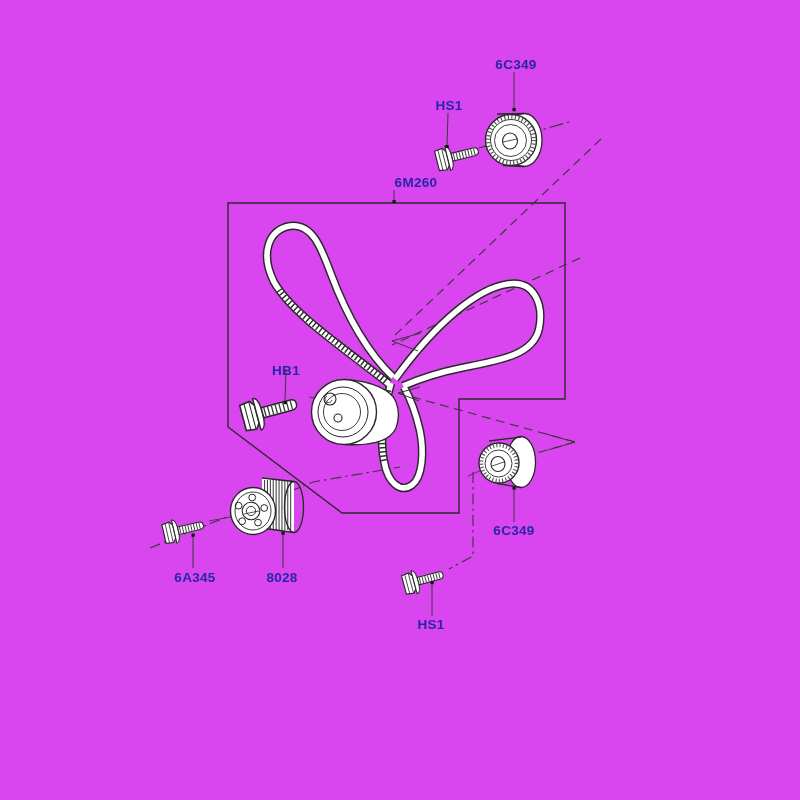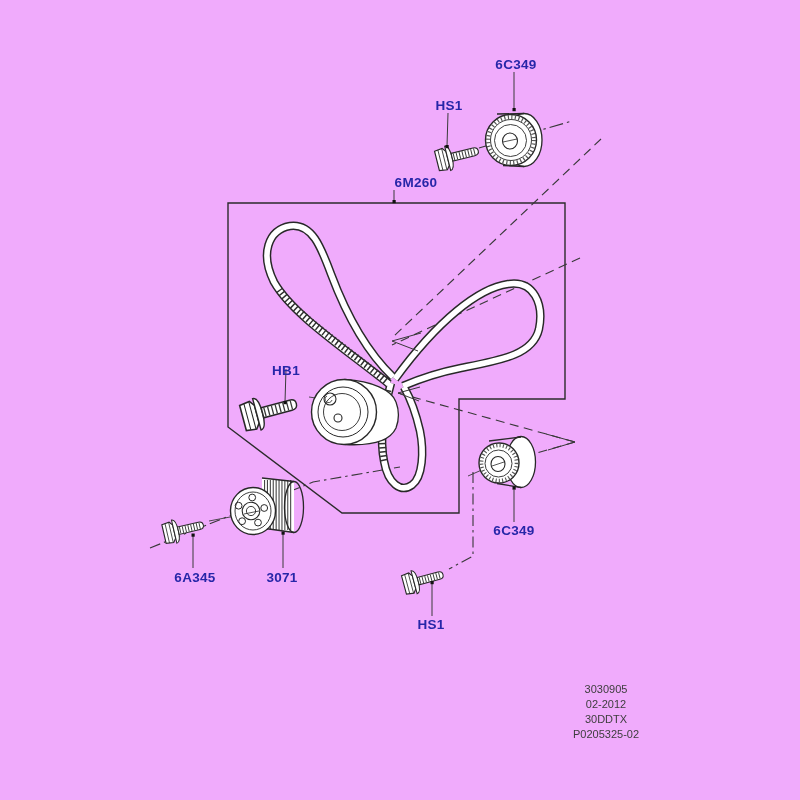--- a/index.html
+++ b/index.html
@@ -1,16 +1,16 @@
 <!DOCTYPE html>
 <html><head>
 <meta charset="utf-8">
 <style>
   html,body{margin:0;padding:0;background:#fff;}
-  #stage{position:relative;width:800px;height:800px;background:#f0abfc;overflow:hidden;
+  #stage{position:relative;width:800px;height:800px;background:#d946ef;overflow:hidden;
          font-family:"Liberation Sans", sans-serif;}
   #lineart{position:absolute;left:0;top:0;}
   .part-label{position:absolute;transform:translate(-50%,-50%);
       font:bold 13.5px "Liberation Sans", sans-serif;color:#2626a8;letter-spacing:.3px;white-space:nowrap;}
   .footer{position:absolute;left:606px;top:682px;transform:translateX(-50%);
       font:11px "Liberation Sans", sans-serif;color:#3d3d3d;text-align:center;line-height:15px;white-space:nowrap;}
 </style>
 </head>
 <body>
 
@@ -150,23 +150,17 @@
         <rect x="430.5" y="581" width="3.2" height="3.2" stroke="none"></rect>
   </g>
 </svg>
 
   <div class="part-label" style="left:516px;top:64px">6C349</div>
   <div class="part-label" style="left:449px;top:105px">HS1</div>
   <div class="part-label" style="left:416px;top:182px">6M260</div>
   <div class="part-label" style="left:286px;top:370px">HB1</div>
   <div class="part-label" style="left:514px;top:530px">6C349</div>
   <div class="part-label" style="left:195px;top:577px">6A345</div>
-  <div class="part-label" style="left:282px;top:577px">3071</div>
+  <div class="part-label" style="left:282px;top:577px">8028</div>
   <div class="part-label" style="left:431px;top:624px">HS1</div>
 
-  <div class="footer">
-    <div>3030905</div>
-    <div>02-2012</div>
-    <div>30DDTX</div>
-    <div>P0205325-02</div>
-  </div>
 
 </div>
 
 </body></html>

